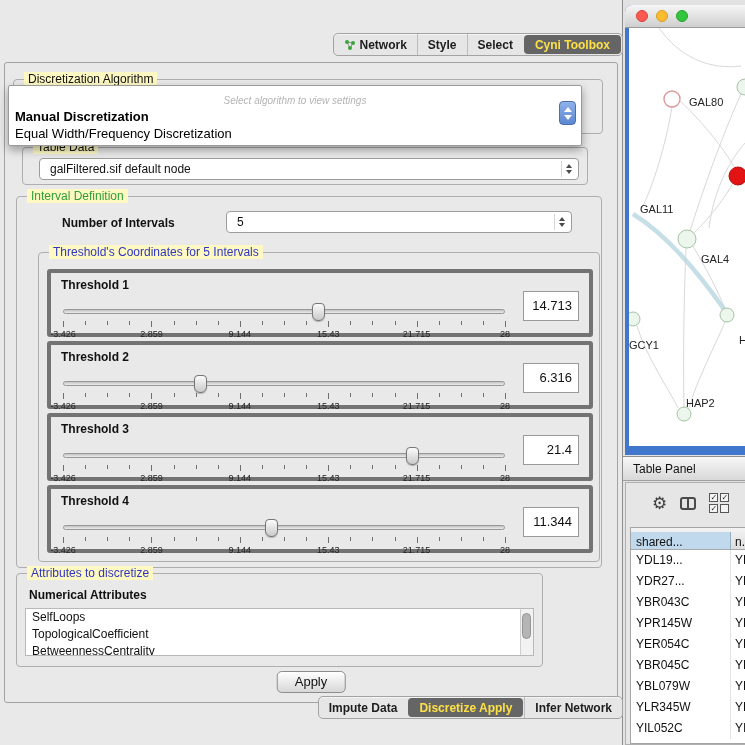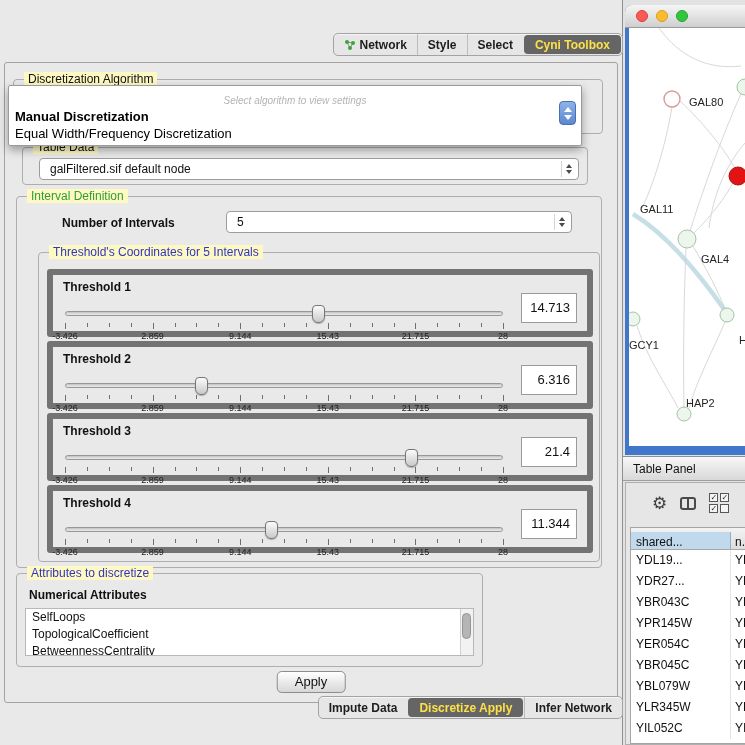--- a/index.html
+++ b/index.html
@@ -47,31 +47,31 @@
   .s-up{width:0;height:0;border-left:3.5px solid transparent;border-right:3.5px solid transparent;border-bottom:4px solid #4a4a4a;}
   .s-dn{width:0;height:0;border-left:3.5px solid transparent;border-right:3.5px solid transparent;border-top:4px solid #4a4a4a;}
   .combo-tabledata{left:16px;top:10px;right:8px;}
 
   .fs-interval{left:11px;top:133px;width:586px;height:372px;}
   .lbl-intervals{position:absolute;left:45px;top:19px;font-size:12px;font-weight:bold;color:#111;}
   .combo-intervals{left:209px;top:14px;width:346px;}
 
   .fs-thresh{position:absolute;left:12px;top:55px;width:562px;height:310px;border:1px solid #aeaeae;border-radius:4px;margin-left:9px;}
 
-  .tbox{position:absolute;left:8px;width:546px;height:68px;border:6px solid #737373;border-radius:3px;background:#e9e9e9;}
+  .tbox{position:absolute;left:8px;width:546px;height:68px;border:4px solid #737373;border-radius:3px;background:#e9e9e9;}
   .tlabel{position:absolute;left:10px;top:5px;font-size:12px;font-weight:bold;color:#111;}
   .tvalue{position:absolute;right:10px;top:18px;width:56px;height:30px;background:#fff;border:1px solid #9a9a9a;font-size:13px;color:#111;text-align:right;line-height:28px;padding-right:6px;}
   .tslider{position:absolute;left:12px;right:84px;top:30px;height:36px;}
   .ttrack{position:absolute;left:0;right:0;top:6px;height:5px;background:linear-gradient(#c2c2c2,#ededed);border:1px solid #979797;border-radius:3px;}
   .thumb{position:absolute;top:0;width:13px;height:18px;background:linear-gradient(#fbfbfb,#c9c9c9);border:1px solid #767676;border-radius:4px 4px 6px 6px;box-shadow:0 1px 1px rgba(0,0,0,.25);}
   .tick{position:absolute;top:18px;width:1px;background:#6f6f6f;height:4px;}
   .tick.major{height:6px;}
   .ticklabel{position:absolute;top:26px;transform:translateX(-50%);font-size:9px;color:#222;white-space:nowrap;}
 
-  .fs-attrs{left:11px;top:510px;width:467px;height:94px;}
+  .fs-attrs{left:11px;top:510px;width:527px;height:94px;}
   .numattr{position:absolute;left:12px;top:14px;font-size:12px;font-weight:bold;color:#111;}
   .attr-list{position:absolute;left:8px;right:8px;top:34px;height:48px;background:#fff;border:1px solid #b8b8b8;overflow:hidden;}
   .attr-item{font-size:12px;color:#111;line-height:17px;padding-left:6px;white-space:nowrap;}
   .attr-scroll{position:absolute;right:0;top:0;bottom:0;width:13px;background:#f2f2f2;border-left:1px solid #cfcfcf;}
   .attr-thumb{position:absolute;left:1px;top:4px;width:9px;height:26px;background:#b5b5b5;border:1px solid #949494;border-radius:5px;}
 
   .apply-btn{position:absolute;left:50%;transform:translateX(-50%);top:608px;height:22px;padding:0 17px;font-size:13px;color:#111;background:linear-gradient(#ffffff,#d7d7d7);border:1px solid #8d8d8d;border-radius:5px;line-height:20px;}
 
   
   .right{position:absolute;left:623px;top:0;width:122px;height:745px;background:#e2e2e2;}

